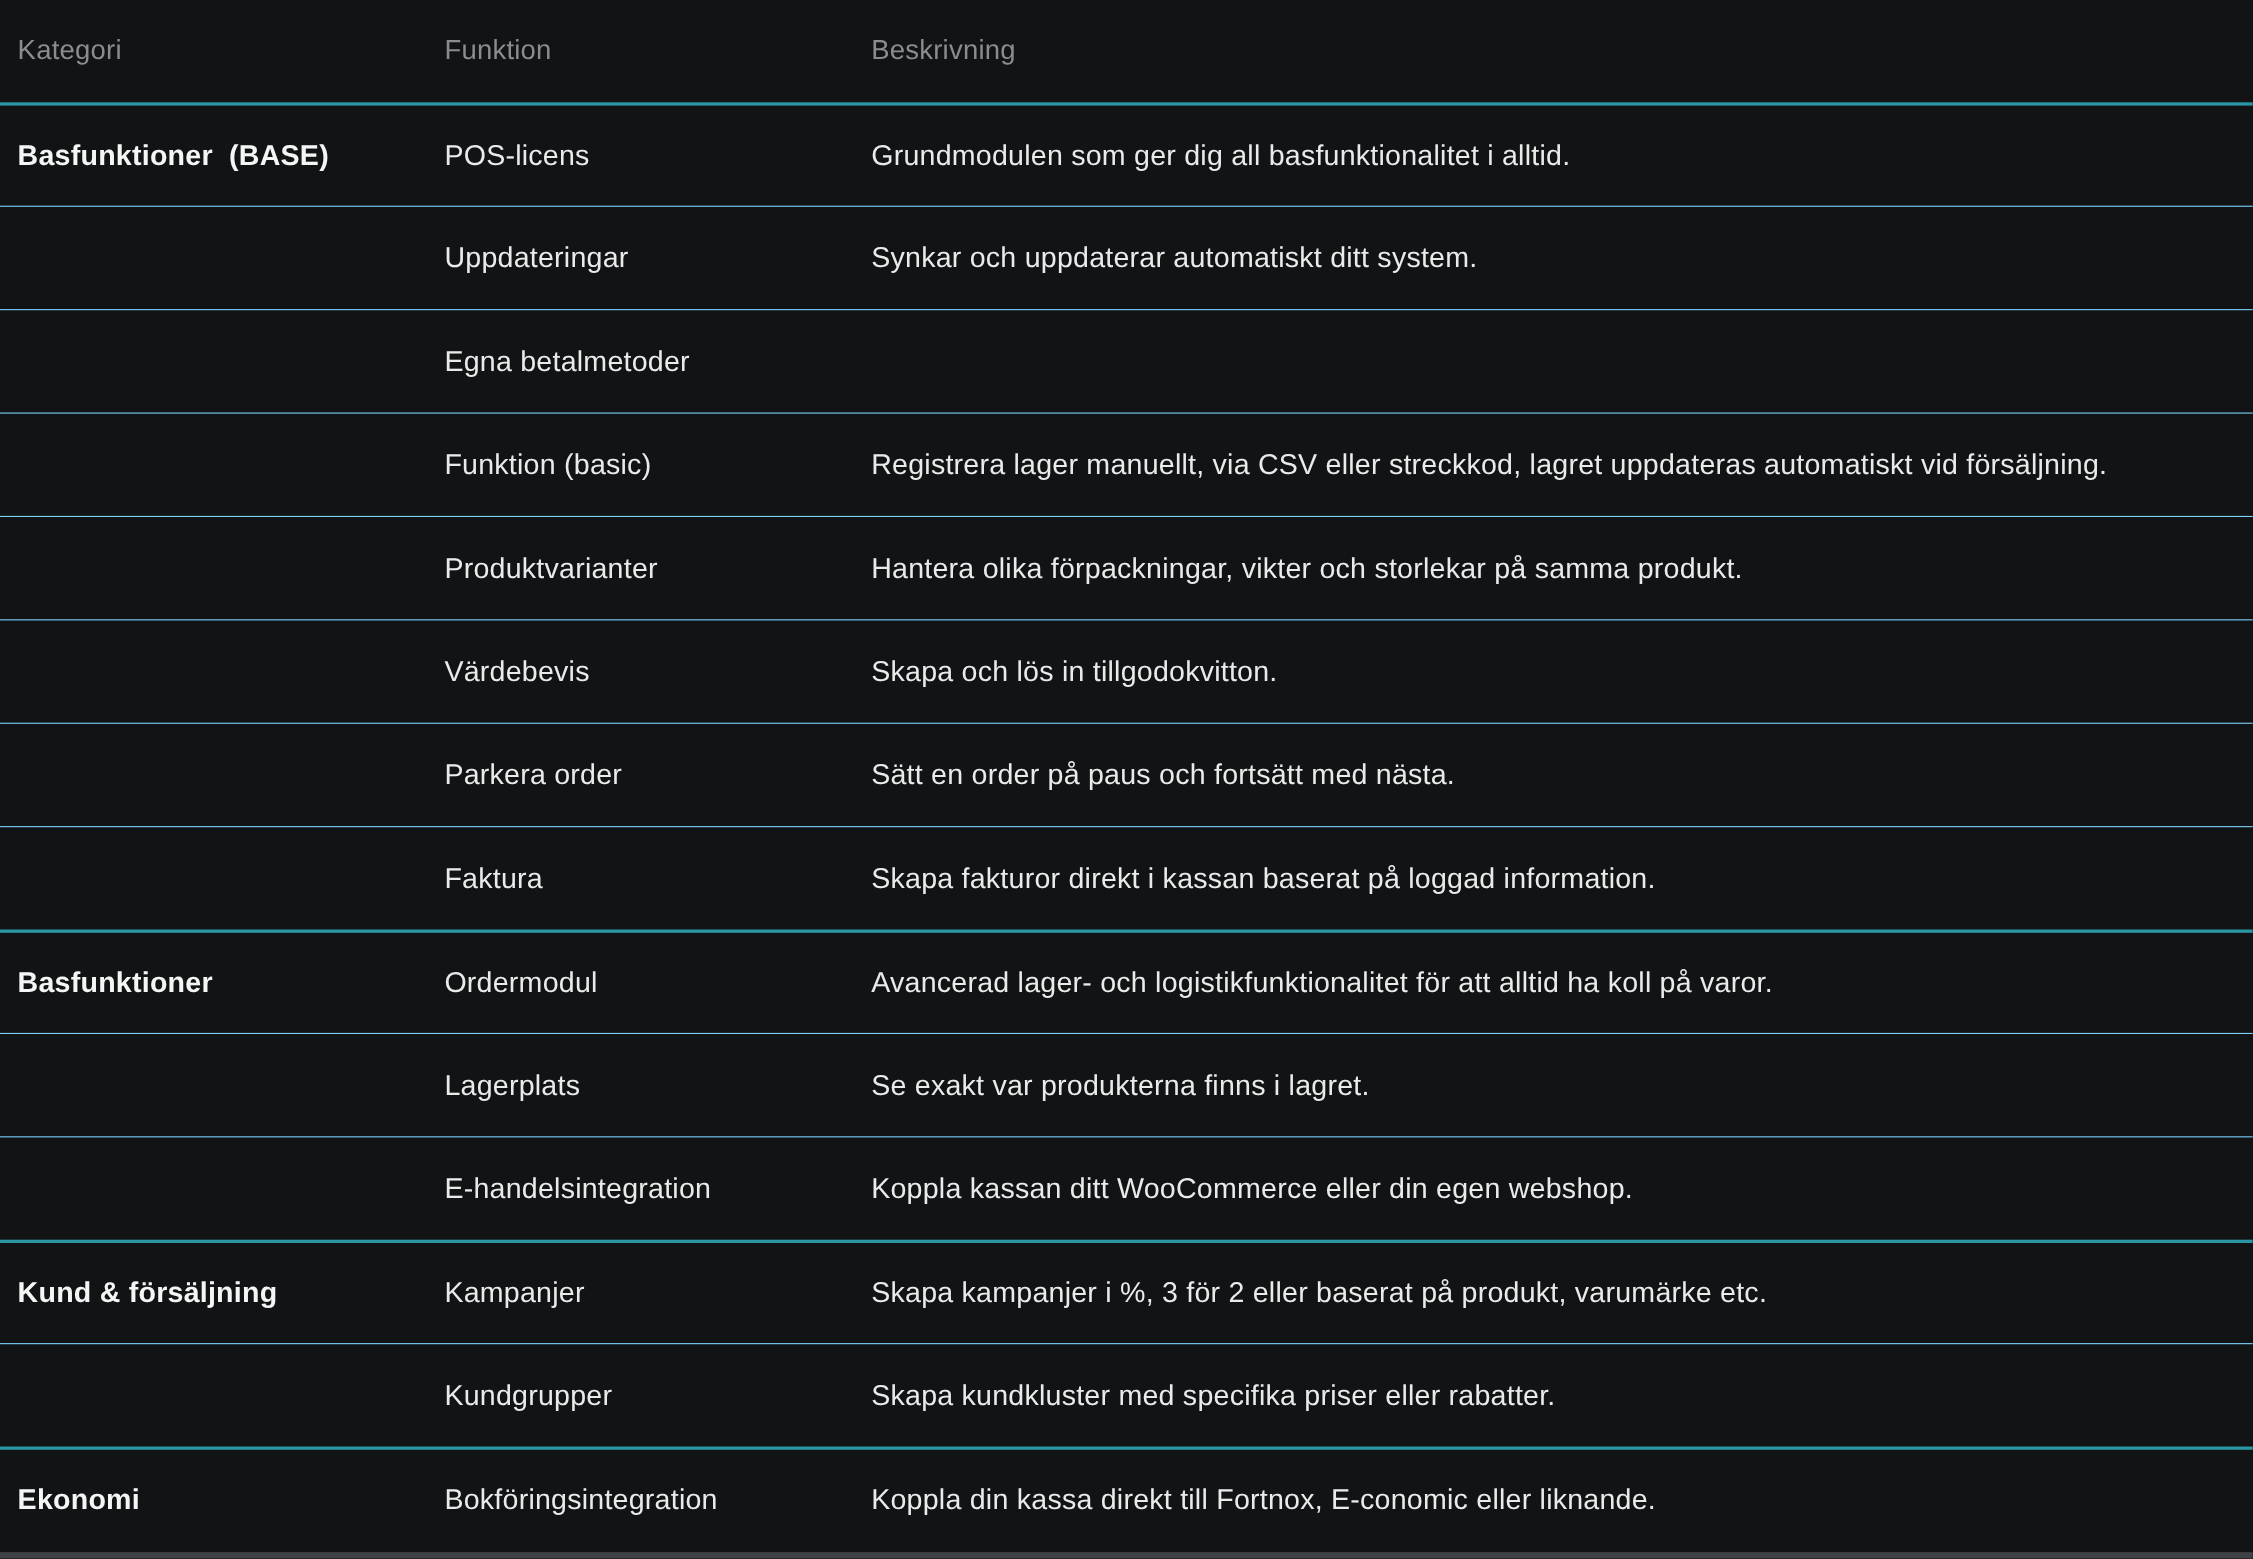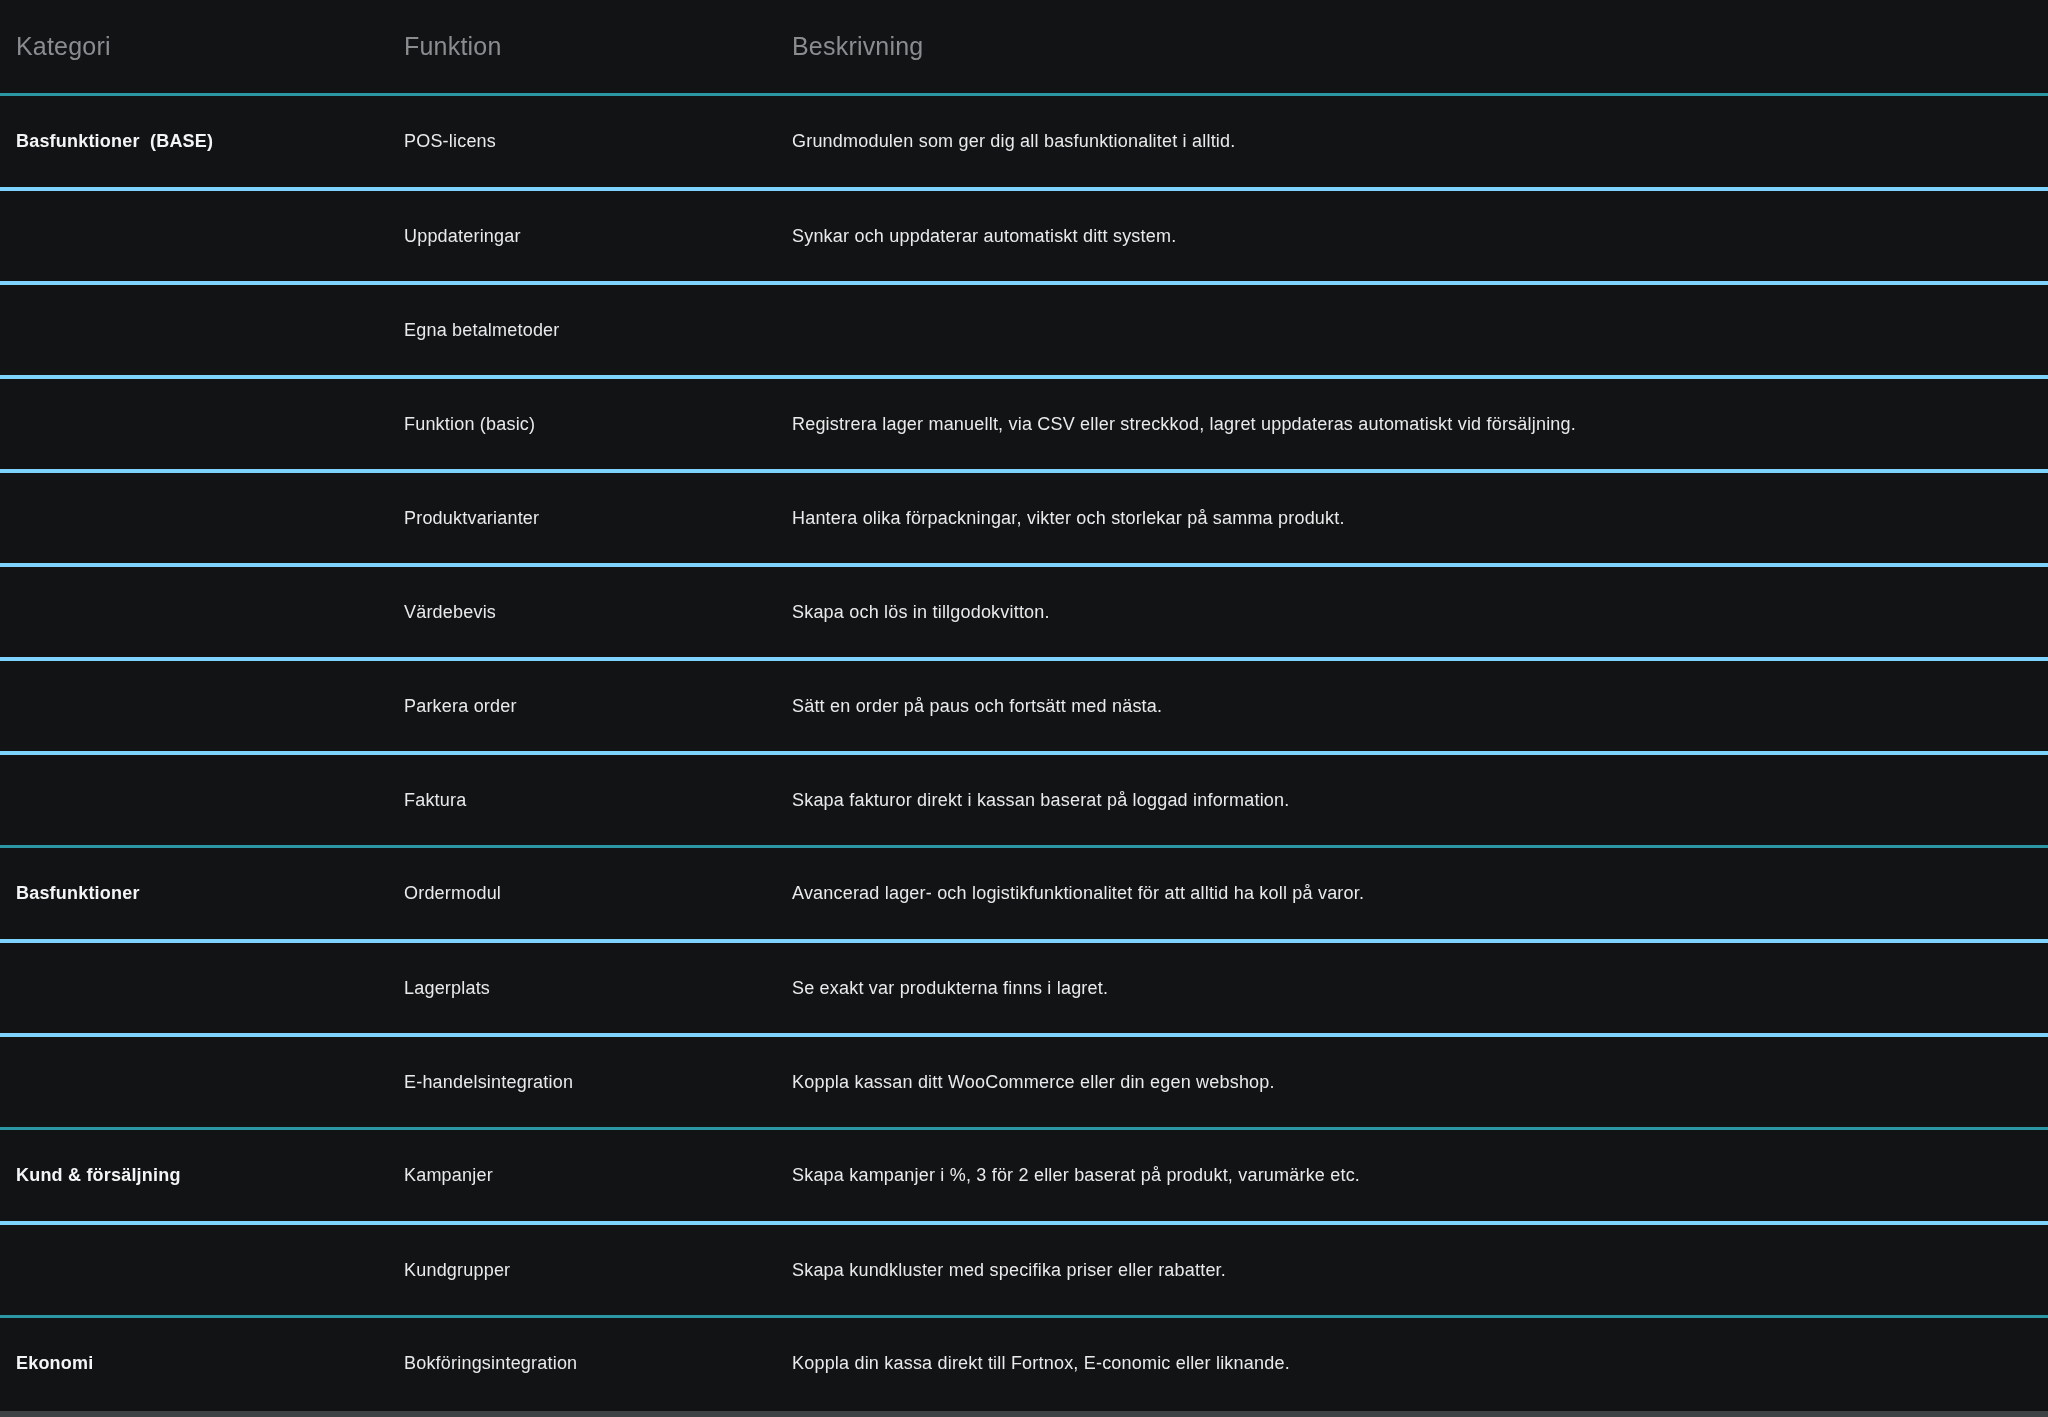--- a/index.html
+++ b/index.html
@@ -23,29 +23,29 @@
     display: grid;
     grid-template-columns: 388px 388px 1fr;
     align-items: center;
     box-sizing: border-box;
   }
   .header-row {
     height: 93px;
   }
   .row {
     height: 94px;
-    border-top: 4px solid #7dd3fc;
+    border-top: 1px solid #7dd3fc;
   }
   .row.section-start {
     border-top: 3px solid #2b97a4;
   }
   .cell {
     padding-left: 16px;
     padding-right: 24px;
-    font-size: 18px;
+    font-size: 26px;
     line-height: 1.25;
     color: #e9ebeb;
     letter-spacing: 0.2px;
     white-space: nowrap;
     overflow: hidden;
   }
   .header-row .cell {
     color: #898d90;
     font-size: 25px;
     font-weight: 400;

